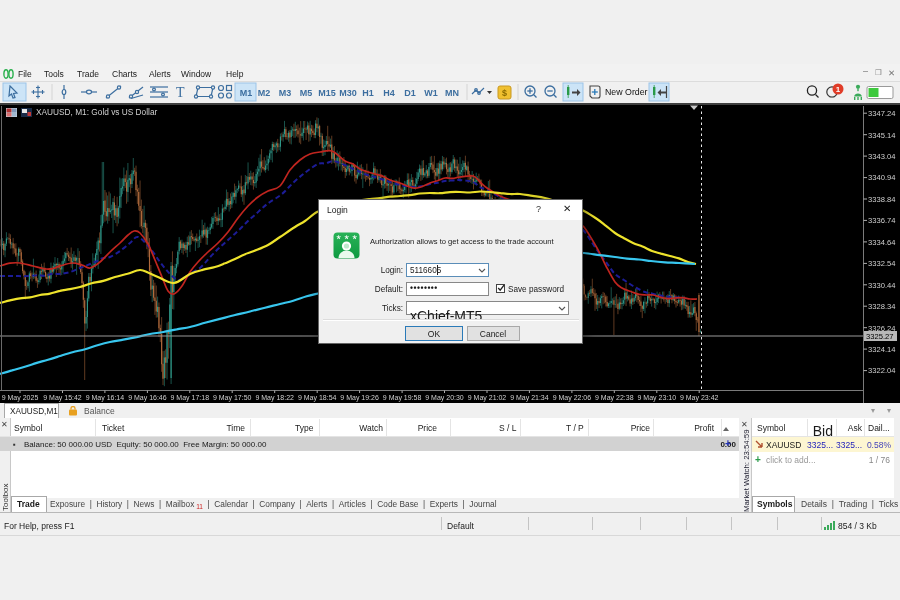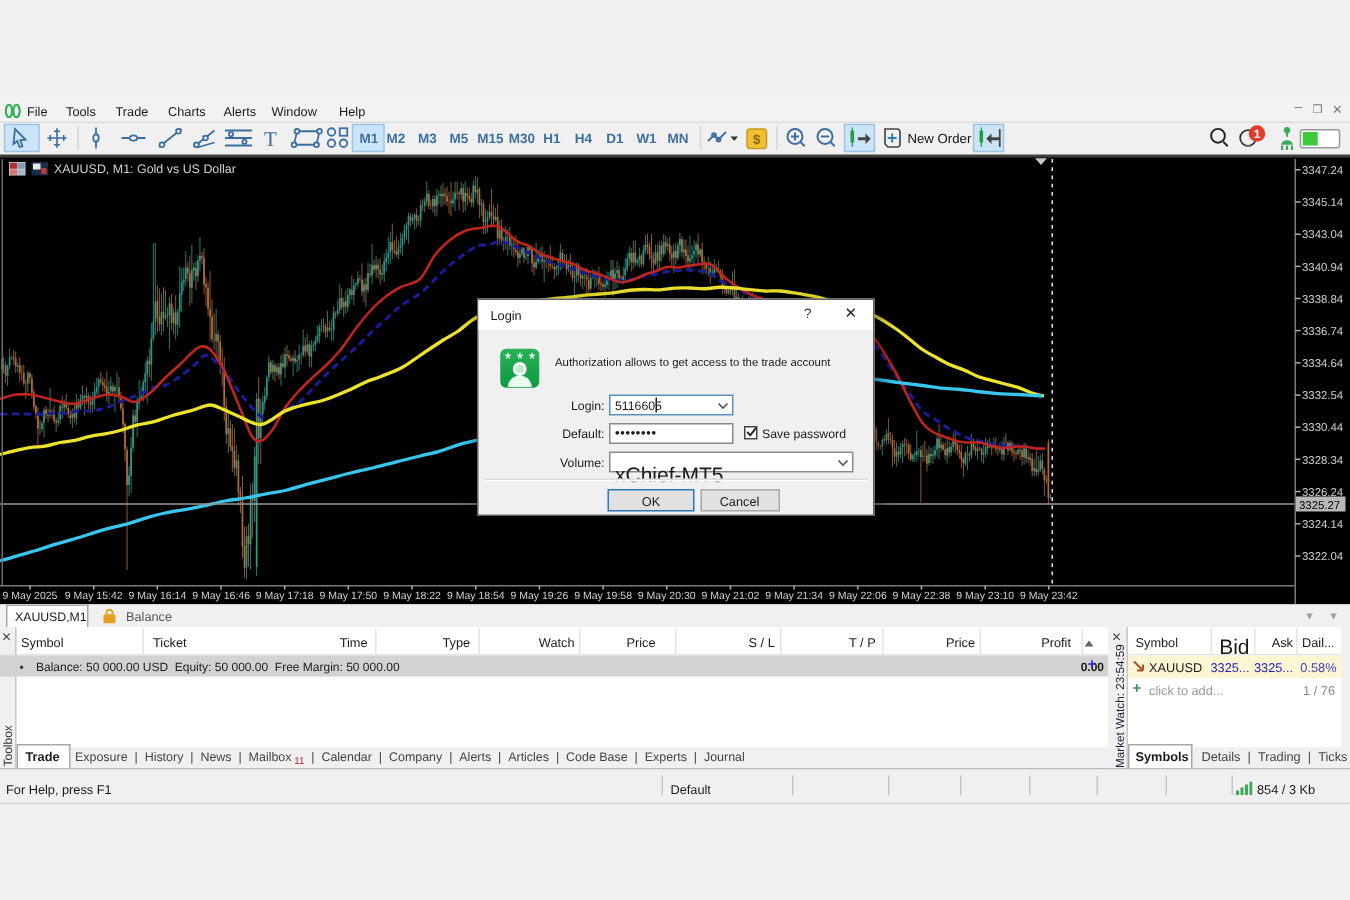--- a/index.html
+++ b/index.html
@@ -379,21 +379,21 @@
 
 <div class="t" style="left:403px;top:284.5px;font-size:8.2px;transform:translateX(-100%)">Default:</div>
 <div class="abs" style="left:406px;top:281.5px;width:83px;height:14px;background:#fff;border:1px solid #888;box-sizing:border-box"></div>
 <div class="t" style="left:410px;top:283px;font-size:8.5px;letter-spacing:0.5px;font-weight:bold">••••••••</div>
 <div class="abs" style="left:496px;top:283.5px;width:9px;height:9px;background:#fff;border:1px solid #444;box-sizing:border-box"></div>
 <svg class="abs" style="left:497px;top:284px" width="8" height="8" viewBox="0 0 8 8">
     <path d="M1.2 4 l2 2.2 L7 1.2" stroke="#222" stroke-width="1.3" fill="none"></path>
   </svg>
 <div class="t" style="left:508px;top:284.5px;font-size:8.2px">Save password</div>
 
-<div class="t" style="left:403px;top:303.5px;font-size:8.2px;transform:translateX(-100%)">Volume:</div>
+<div class="t" style="left:403px;top:303.5px;font-size:8.2px;transform:translateX(-100%)">Ticks:</div>
 <div class="abs" style="left:406px;top:300.5px;width:163px;height:14px;background:#fff;border:1px solid #888;box-sizing:border-box"></div>
 <div class="t" style="left:410px;top:308px;font-size:14px">xChief-MT5</div>
 <svg class="abs" style="left:558px;top:305.5px" width="8" height="5" viewBox="0 0 8 5">
     <path d="M1 1 l3 3 l3 -3" stroke="#555" stroke-width="1.1" fill="none"></path>
   </svg>
 
 <div class="abs" style="left:323px;top:319px;width:256px;height:1px;background:#dcdcdc;border-bottom:1px solid #fff"></div>
 
 <div class="abs" style="left:405px;top:326px;width:58px;height:15px;background:#e1e1e1;border:1px solid #2a7ab8;box-sizing:border-box"></div>
 <div class="t" style="left:434px;top:329px;font-size:8.5px;transform:translateX(-50%)">OK</div>

